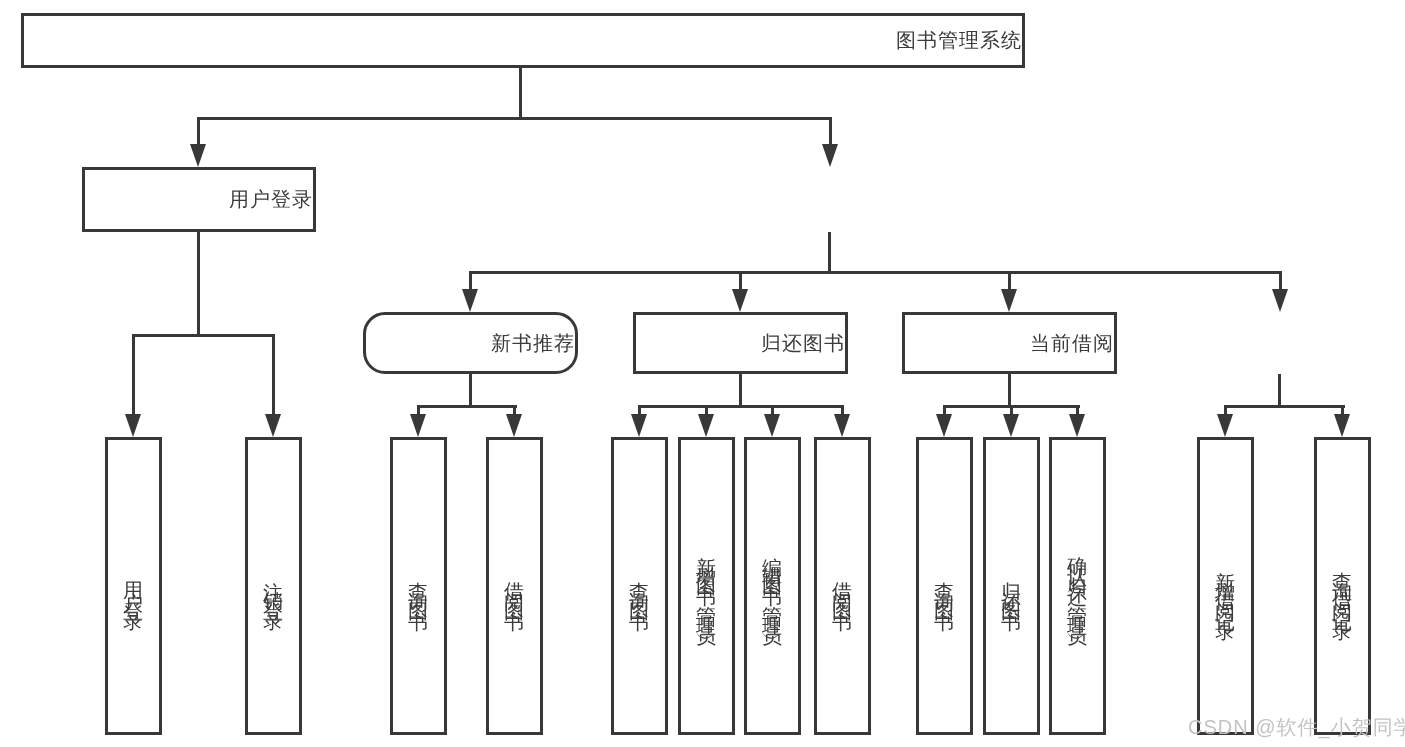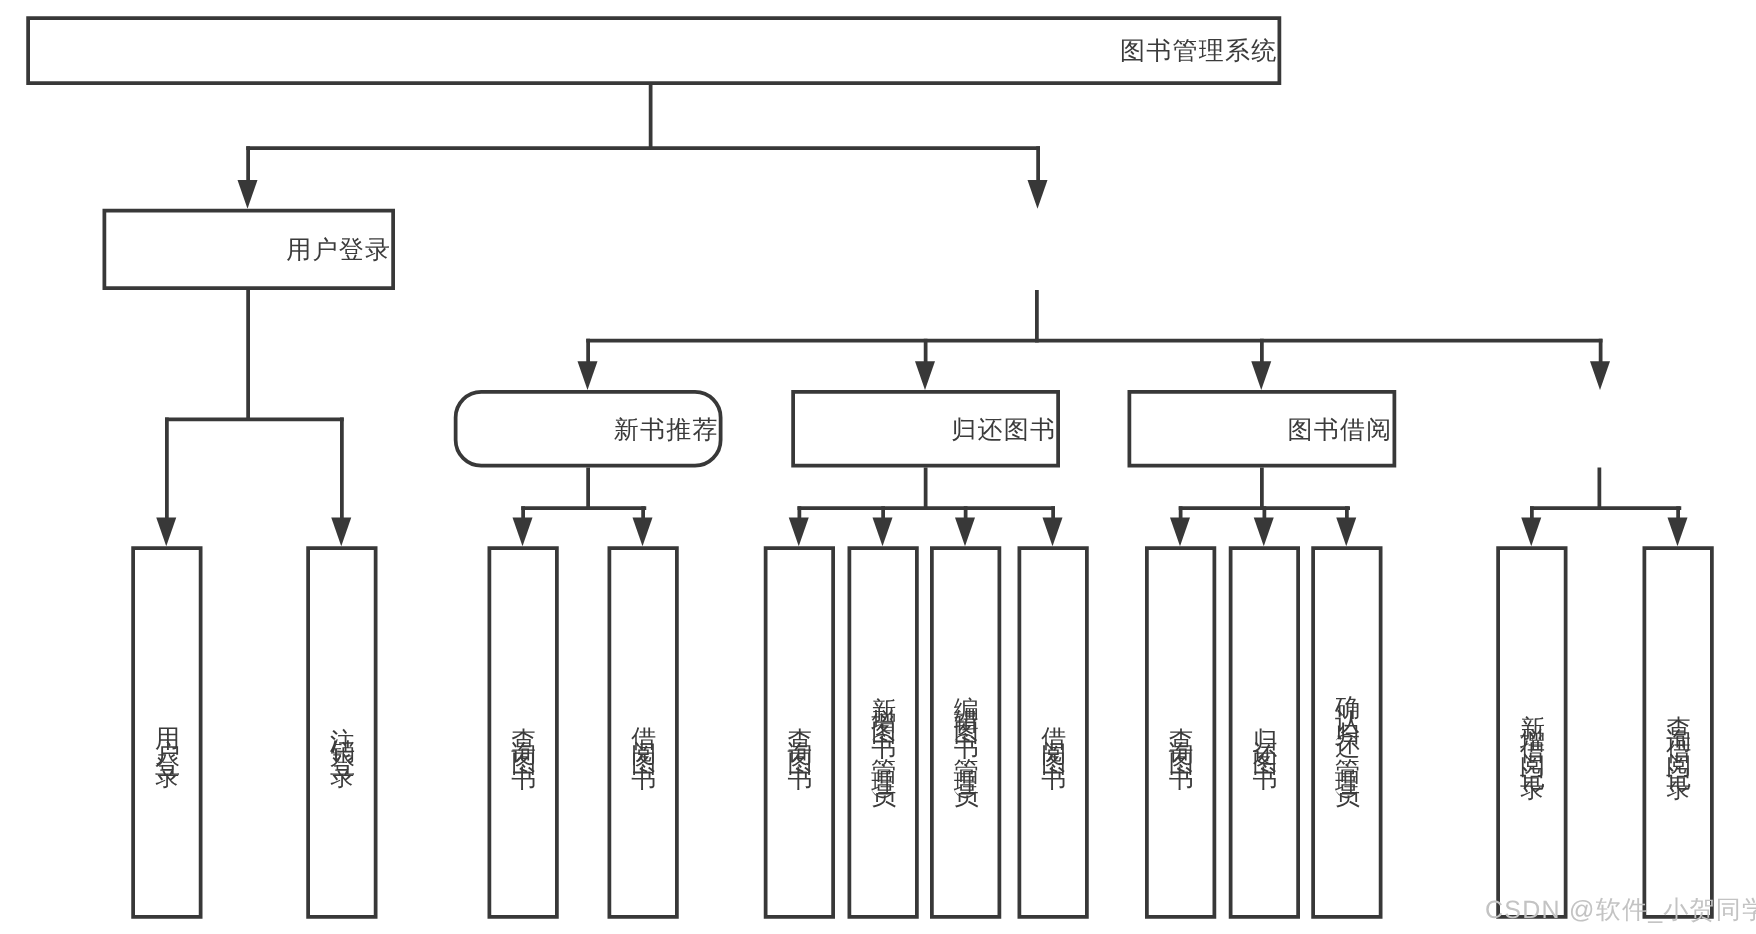--- a/index.html
+++ b/index.html
@@ -106,21 +106,21 @@
   <div class="vl" style="left:1279px; top:271px; height:22px;"></div>
   <div class="arr" style="left:1272px; top:289px;"></div>
 
   <div class="box" style="left:363px; top:312px; width:215px; height:62px;border-radius:22px;">
     <span>新书推荐</span>
   </div>
   <div class="box" style="left:633px; top:312px; width:215px; height:62px;">
     <span>归还图书</span>
   </div>
   <div class="box" style="left:902px; top:312px; width:215px; height:62px;">
-    <span>图书借阅</span>
+    <span>当前借阅</span>
   </div>
 
   <div class="vl" style="left:469px; top:374px; height:34px;"></div>
   <div class="hl" style="left:417px; top:405px; width:100px;"></div>
   <div class="vl" style="left:417px; top:405px; height:12px;"></div>
   <div class="arr" style="left:410px; top:414px;"></div>
   <div class="vl" style="left:513px; top:405px; height:12px;"></div>
   <div class="arr" style="left:506px; top:414px;"></div>
 
   <div class="vl" style="left:739px; top:374px; height:34px;"></div>

